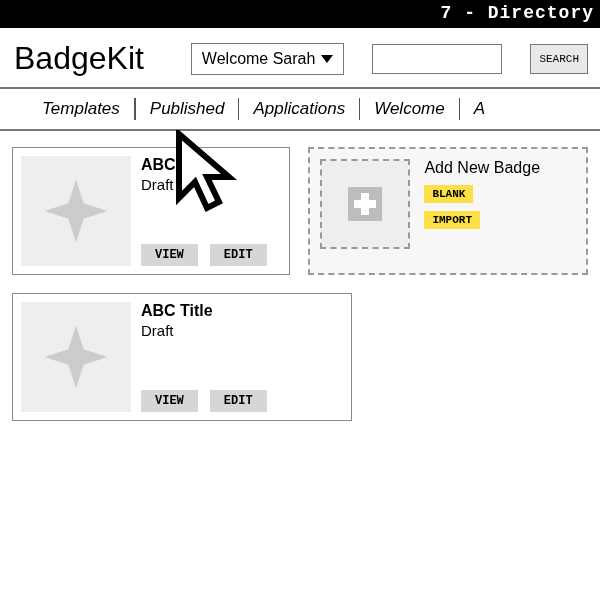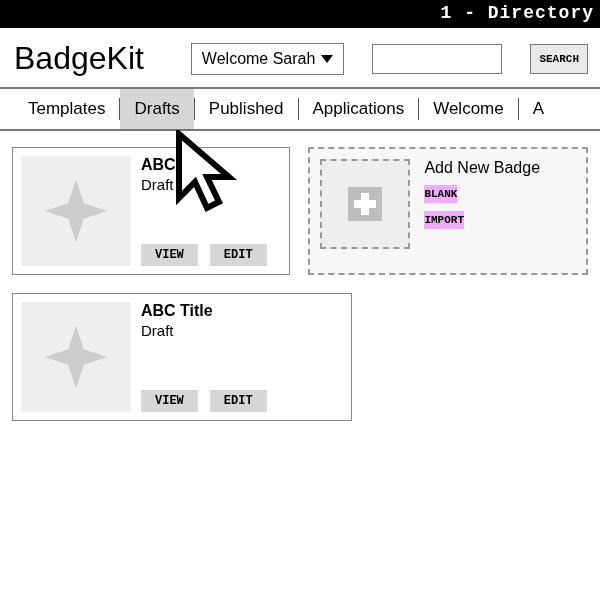--- a/index.html
+++ b/index.html
@@ -59,32 +59,33 @@
     padding: 4px 6px;
     font-size: 14px;
   }
   .search-btn {
     border: 1px solid #777;
     background: #e9e9e9;
     height: 30px;
     padding: 0 8px;
     font-family: "Courier New", monospace;
     font-size: 11px;
-    font-weight: bold;
+    font-weight: normal;
     cursor: pointer;
   }
   .tabs-wrap {
     border-top: 2px solid #777;
     border-bottom: 2px solid #777;
     margin: 0 0 16px 0;
   }
   .tabs {
     display: flex;
     align-items: center;
-    padding: 0 14px;
+    padding: 0 28px;
+    font-style: italic;
   }
   .tab {
     padding: 10px 14px;
     font-size: 17px;
     cursor: pointer;
     white-space: nowrap;
   }
   .tab.active {
     background: #d6d6d6;
   }
@@ -172,58 +173,57 @@
   .plus::after {
     top: 13px; left: 6px; height: 8px; width: 22px;
   }
   .add-body {
     display: flex;
     flex-direction: column;
     gap: 8px;
   }
   .add-title { font-weight: normal; font-size: 16px; white-space: nowrap; }
   .add-btn {
-    background: #f0abfc;
+    background: #fde047;
     border: none;
-    padding: 3px 0;
+    padding: 3px 8px;
     font-family: "Courier New", monospace;
     font-size: 11px;
     font-weight: bold;
     cursor: pointer;
     width: fit-content;
   }
   .cursor {
     position: absolute;
     left: 175px;
     top: 130px;
     pointer-events: none;
   }
 </style>
 </head>
 <body>
 
 <div class="top-bar">
-  <span>1 - Directory</span>
+  <span>7 - Directory</span>
 </div>
 
 <div class="header">
   <div class="brand">BadgeKit</div>
   <div class="user-dropdown">
     <span>Welcome Sarah</span>
     <span class="caret"></span>
   </div>
   <input class="search-input" type="text" style="">
   <button class="search-btn">SEARCH</button>
 </div>
 
 <div class="tabs-wrap">
   <div class="tabs">
     <div class="tab">Templates</div>
     <div class="tab-div"></div>
-    <div class="tab active">Drafts</div>
     <div class="tab-div"></div>
     <div class="tab">Published</div>
     <div class="tab-div"></div>
     <div class="tab">Applications</div>
     <div class="tab-div"></div>
     <div class="tab">Welcome</div>
     <div class="tab-div"></div>
     <div class="tab">A</div>
   </div>
 </div>

